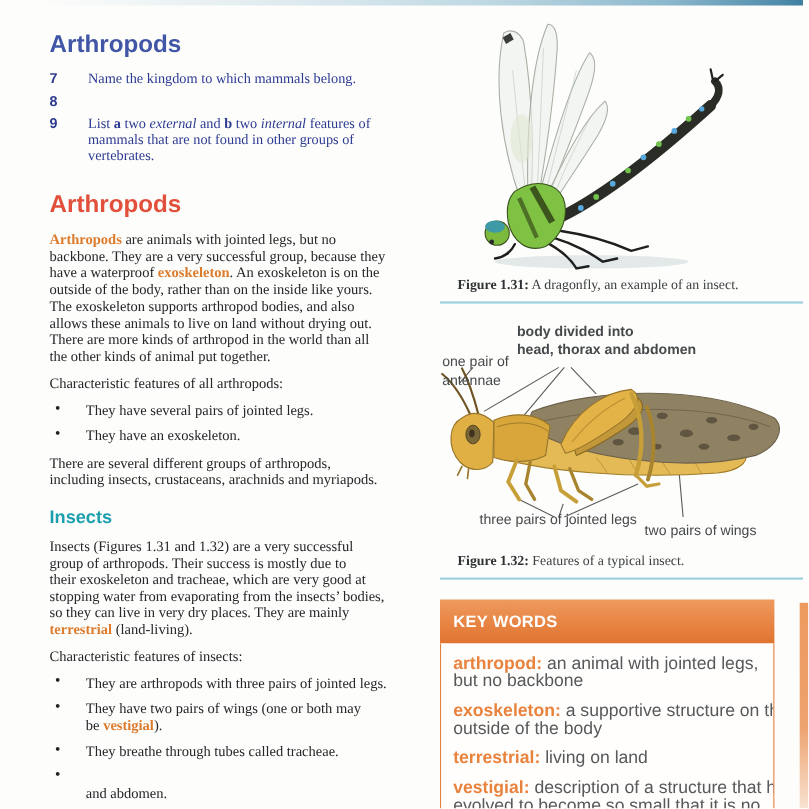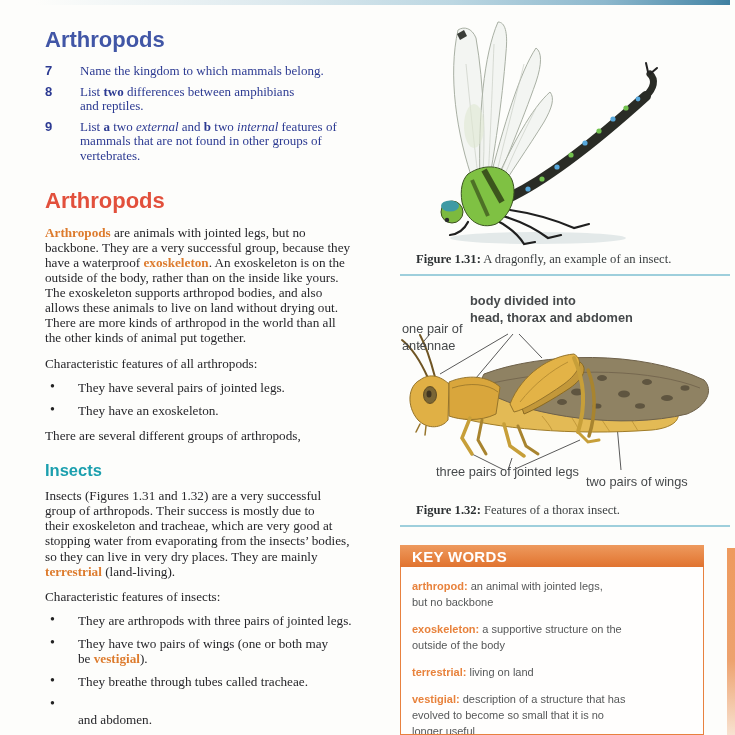--- a/index.html
+++ b/index.html
@@ -35,26 +35,26 @@
   .fig-caption{position:absolute;font-family:Liberation Serif, serif;font-size:12.6px;color:#3c4042;white-space:nowrap;margin-left:16px;}
   .fig-caption .fig-label{font-weight:700;color:#2e3234;}
   .cap-rule{position:absolute;height:2px;background:#9ecfdc;}
 
   .gh-label{position:absolute;font-family:"Liberation Sans",sans-serif;font-size:12.8px;line-height:16.5px;color:#46494b;white-space:nowrap;}
 
   .illus{position:absolute;}
 
   
   .kwbox{position:absolute;left:400px;top:545px;width:304px;}
-  .kwbox-header{height:22px;background:linear-gradient(180deg,#ee9a5e 0%,#e57f3d 70%,#e07330 100%);
+  .kwbox-header{height:40px;background:linear-gradient(180deg,#ee9a5e 0%,#e57f3d 70%,#e07330 100%);
     color:#fff;font-family:"Liberation Sans",sans-serif;font-weight:700;font-size:15px;letter-spacing:.3px;
     display:flex;align-items:center;padding-left:12px;box-sizing:border-box;}
   .kwbox-body{border:1.5px solid #e8813f;border-top:none;background:#fffefd;
     padding:11px 11px 0 11px;height:168px;box-sizing:border-box;overflow:hidden;}
-  .kw-entry{font-family:"Liberation Sans",sans-serif;font-size:11px;line-height:16px;color:#565859;
+  .kw-entry{font-family:"Liberation Sans",sans-serif;font-size:16px;line-height:16px;color:#565859;
     margin-bottom:11px;white-space:nowrap;}
   .kw-entry .kw{color:#e8823c;}
 
   .edge-strip{position:absolute;right:0;top:548px;width:8px;height:187px;
     background:linear-gradient(180deg,#ee9a5e,#eda26e 60%,rgba(238,176,130,.35));}
 </style>
 </head>
 <body>
 
 <div class="page">
@@ -65,37 +65,36 @@
 
     <section>
       <h1 class="h-blue">Arthropods</h1>
 
       <div class="q-item">
         <span class="q-num">7</span>
         <span class="q-text"><span>Name the kingdom to which mammals belong.</span></span>
       </div>
       <div class="q-item">
         <span class="q-num">8</span>
-        <span class="q-text"><span>List </span><span class="b">two</span><span> differences between amphibians</span><br><span>and reptiles.</span></span>
       </div>
       <div class="q-item">
         <span class="q-num">9</span>
         <span class="q-text"><span>List </span><span class="b">a</span><span> two </span><span class="i">external</span><span> and </span><span class="b">b</span><span> two </span><span class="i">internal</span><span> features of</span><br><span>mammals that are not found in other groups of</span><br><span>vertebrates.</span></span>
       </div>
     </section>
 
     <section>
       <h1 class="h-red">Arthropods</h1>
       <p class="body-p"><span class="kw">Arthropods</span><span> are animals with jointed legs, but no</span><br><span>backbone. They are a very successful group, because they</span><br><span>have a waterproof </span><span class="kw">exoskeleton</span><span>. An exoskeleton is on the</span><br><span>outside of the body, rather than on the inside like yours.</span><br><span>The exoskeleton supports arthropod bodies, and also</span><br><span>allows these animals to live on land without drying out.</span><br><span>There are more kinds of arthropod in the world than all</span><br><span>the other kinds of animal put together.</span></p>
       <p class="intro-p">Characteristic features of all arthropods:</p>
       <ul class="dots">
         <li>They have several pairs of jointed legs.</li>
         <li>They have an exoskeleton.</li>
       </ul>
-      <p class="body-p"><span>There are several different groups of arthropods,</span><br></p>
+      <p class="body-p"><span>There are several different groups of arthropods,</span><br><span>including insects, crustaceans, arachnids and myriapods.</span></p>
     </section>
 
     <section>
       <h2 class="h-teal">Insects</h2>
       <p class="body-p"><span>Insects (Figures 1.31 and 1.32) are a very successful</span><br><span>group of arthropods. Their success is mostly due to</span><br><span>their exoskeleton and tracheae, which are very good at</span><br><span>stopping water from evaporating from the insects’ bodies,</span><br><span>so they can live in very dry places. They are mainly</span><br><span class="kw">terrestrial</span><span> (land-living).</span></p>
       <p class="intro-p">Characteristic features of insects:</p>
       <ul class="dots">
         <li><span>They are arthropods with three pairs of jointed legs.</span></li>
         <li><span>They have two pairs of wings (one or both may</span><br><span>be </span><span class="kw">vestigial</span><span>).</span></li>
         <li><span>They breathe through tubes called tracheae.</span></li>
@@ -232,21 +231,21 @@
     <path d="M182,70 C192,92 194,118 186,144" stroke="#c79f39" stroke-width="4" fill="none" stroke-linecap="round"></path>
     <path d="M186,144 L196,154 L207,152" stroke="#c79f39" stroke-width="3" fill="none" stroke-linecap="round"></path>
   </svg>
 
   <div class="gh-label" style="left:402px;top:293px;margin-top:28px;"><span>one pair of</span><br><span>antennae</span></div>
   <div class="gh-label" style="left:470px;top:293px;font-weight:bold;"><span>body divided into</span><br><span>head, thorax and abdomen</span></div>
   <div class="gh-label" style="left:436px;top:464px;">three pairs of jointed legs</div>
   <div class="gh-label" style="left:586px;top:474px;">two pairs of wings</div>
 
   <div class="fig-caption" style="left:400px;top:503px;">
-    <span class="fig-label">Figure 1.32:</span><span> Features of a thorax insect.</span>
+    <span class="fig-label">Figure 1.32:</span><span> Features of a typical insect.</span>
   </div>
   <div class="cap-rule" style="left:400px;top:525px;width:330px;"></div>
 
   <div class="kwbox">
     <div class="kwbox-header">KEY WORDS</div>
     <div class="kwbox-body">
       <div class="kw-entry"><span class="kw">arthropod:</span><span> an animal with jointed legs,</span><br><span>but no backbone</span></div>
       <div class="kw-entry"><span class="kw">exoskeleton:</span><span> a supportive structure on the</span><br><span>outside of the body</span></div>
       <div class="kw-entry"><span class="kw">terrestrial:</span><span> living on land</span></div>
       <div class="kw-entry"><span class="kw">vestigial:</span><span> description of a structure that has</span><br><span>evolved to become so small that it is no</span><br><span>longer useful</span></div>

